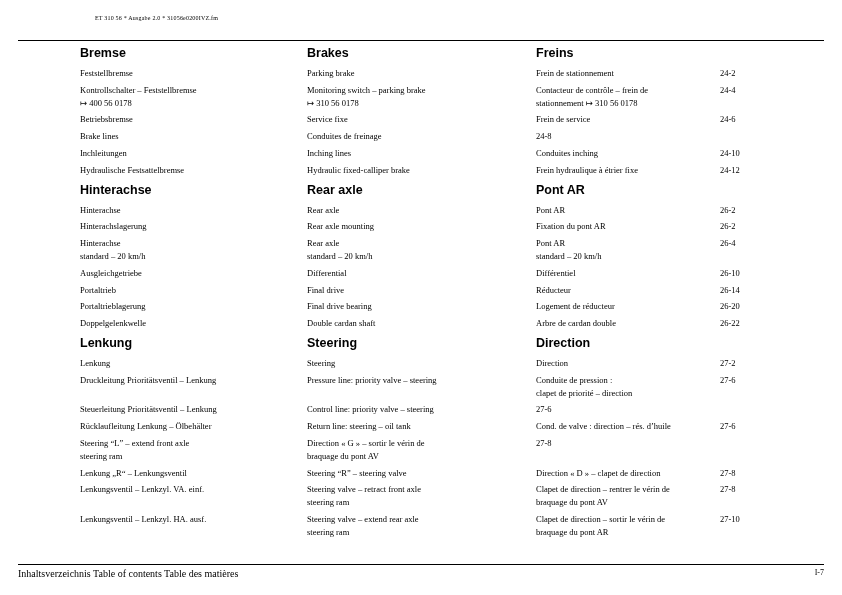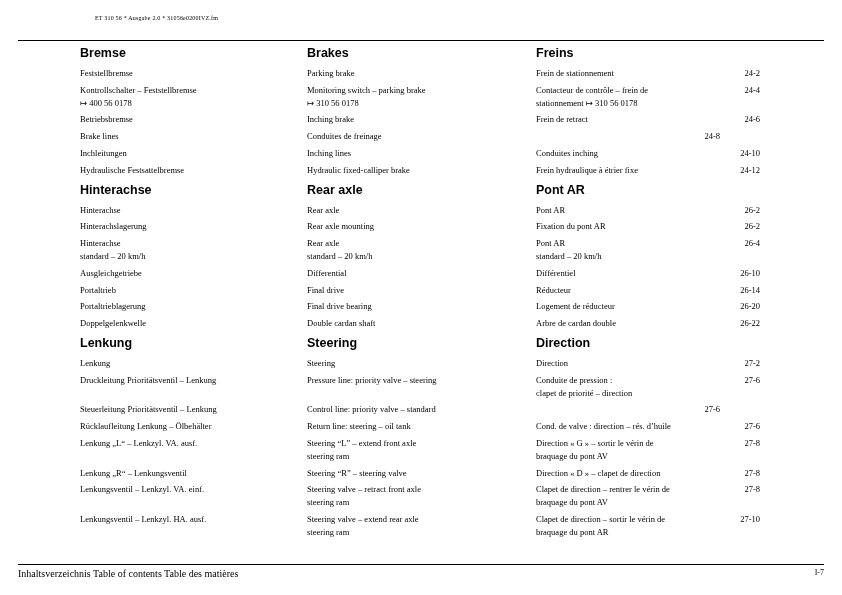--- a/index.html
+++ b/index.html
@@ -45,21 +45,21 @@
   }
   .sec-head:first-child { margin-top: 0; }
   .row {
     display: grid;
     grid-template-columns: 227px 229px 184px 40px;
     font-size: 8.5px;
     line-height: 12.8px;
     margin-bottom: 4px;
   }
   .cell { white-space: pre-line; padding-right: 8px; }
-  .cell.pg { text-align: right; padding-right: 0; }
+  .cell.pg { text-align: left; padding-right: 0; }
   .footer-left {
     position: absolute;
     left: 18px;
     top: 568px;
     font-size: 10px;
   }
   .footer-page {
     position: absolute;
     right: 18px;
     top: 568px;
@@ -90,22 +90,22 @@
         <div class="cell">Kontrollschalter – Feststellbremse
 ↦ 400 56 0178</div>
         <div class="cell">Monitoring switch – parking brake
 ↦ 310 56 0178</div>
         <div class="cell">Contacteur de contrôle – frein de
 stationnement ↦ 310 56 0178</div>
         <div class="cell pg">24-4</div>
       </div>
       <div class="row">
         <div class="cell">Betriebsbremse</div>
-        <div class="cell">Inching brake</div>
-        <div class="cell">Frein de retract</div>
+        <div class="cell">Service fixe</div>
+        <div class="cell">Frein de service</div>
         <div class="cell pg">24-6</div>
       </div>
       <div class="row">
         <div class="cell">Brake lines</div>
         <div class="cell">Conduites de freinage</div>
         <div class="cell pg">24-8</div>
       </div>
       <div class="row">
         <div class="cell">Inchleitungen</div>
         <div class="cell">Inching lines</div>
@@ -181,31 +181,30 @@
       </div>
       <div class="row">
         <div class="cell">Druckleitung Prioritätsventil – Lenkung</div>
         <div class="cell">Pressure line: priority valve – steering</div>
         <div class="cell">Conduite de pression :
 clapet de priorité – direction</div>
         <div class="cell pg">27-6</div>
       </div>
       <div class="row">
         <div class="cell">Steuerleitung Prioritätsventil – Lenkung</div>
-        <div class="cell">Control line: priority valve – standard</div>
+        <div class="cell">Control line: priority valve – steering</div>
         <div class="cell pg">27-6</div>
       </div>
       <div class="row">
         <div class="cell">Rücklaufleitung Lenkung – Ölbehälter</div>
         <div class="cell">Return line: steering – oil tank</div>
         <div class="cell">Cond. de valve : direction – rés. d’huile</div>
         <div class="cell pg">27-6</div>
       </div>
       <div class="row">
-        <div class="cell">Lenkung „L“ – Lenkzyl. VA. ausf.</div>
         <div class="cell">Steering “L” – extend front axle
 steering ram</div>
         <div class="cell">Direction « G » – sortir le vérin de
 braquage du pont AV</div>
         <div class="cell pg">27-8</div>
       </div>
       <div class="row">
         <div class="cell">Lenkung „R“ – Lenkungsventil</div>
         <div class="cell">Steering “R” – steering valve</div>
         <div class="cell">Direction « D » – clapet de direction</div>

